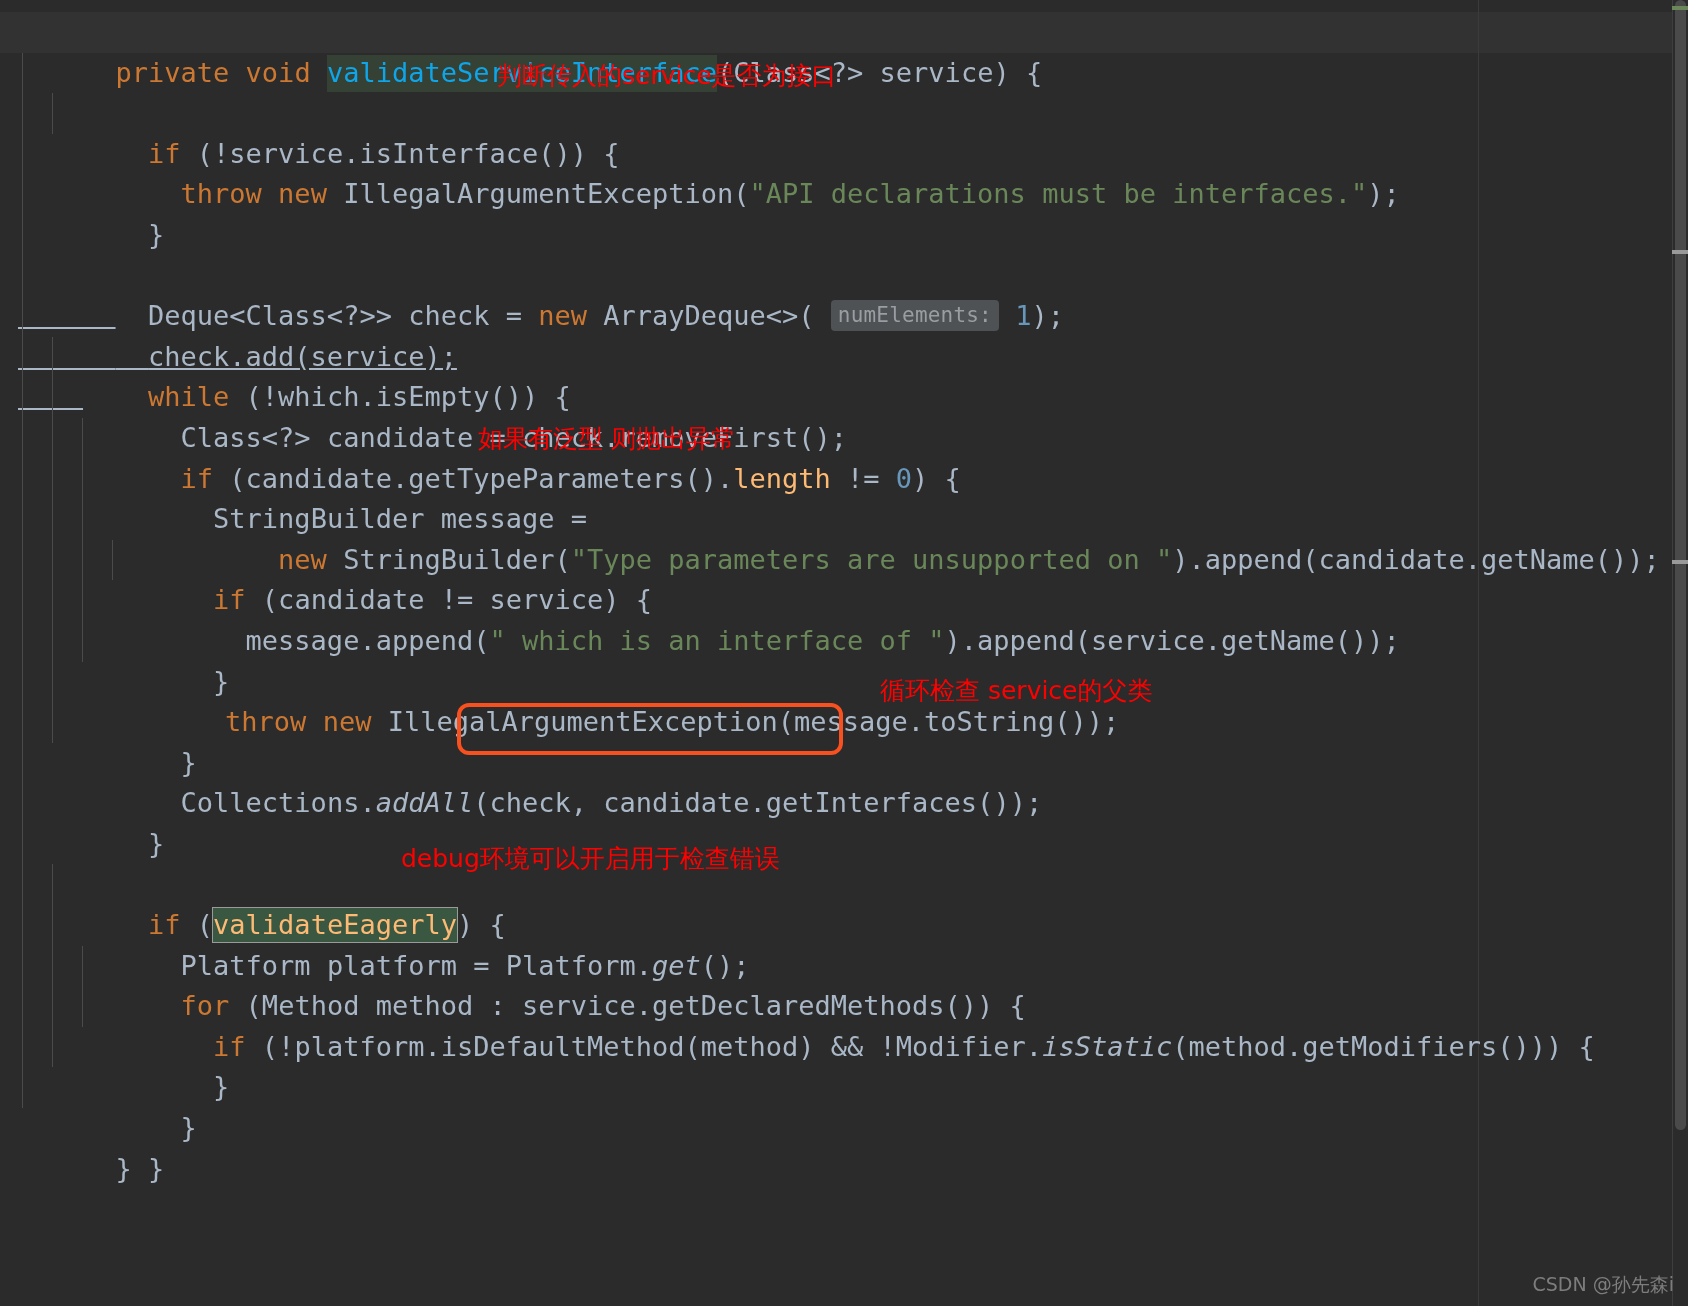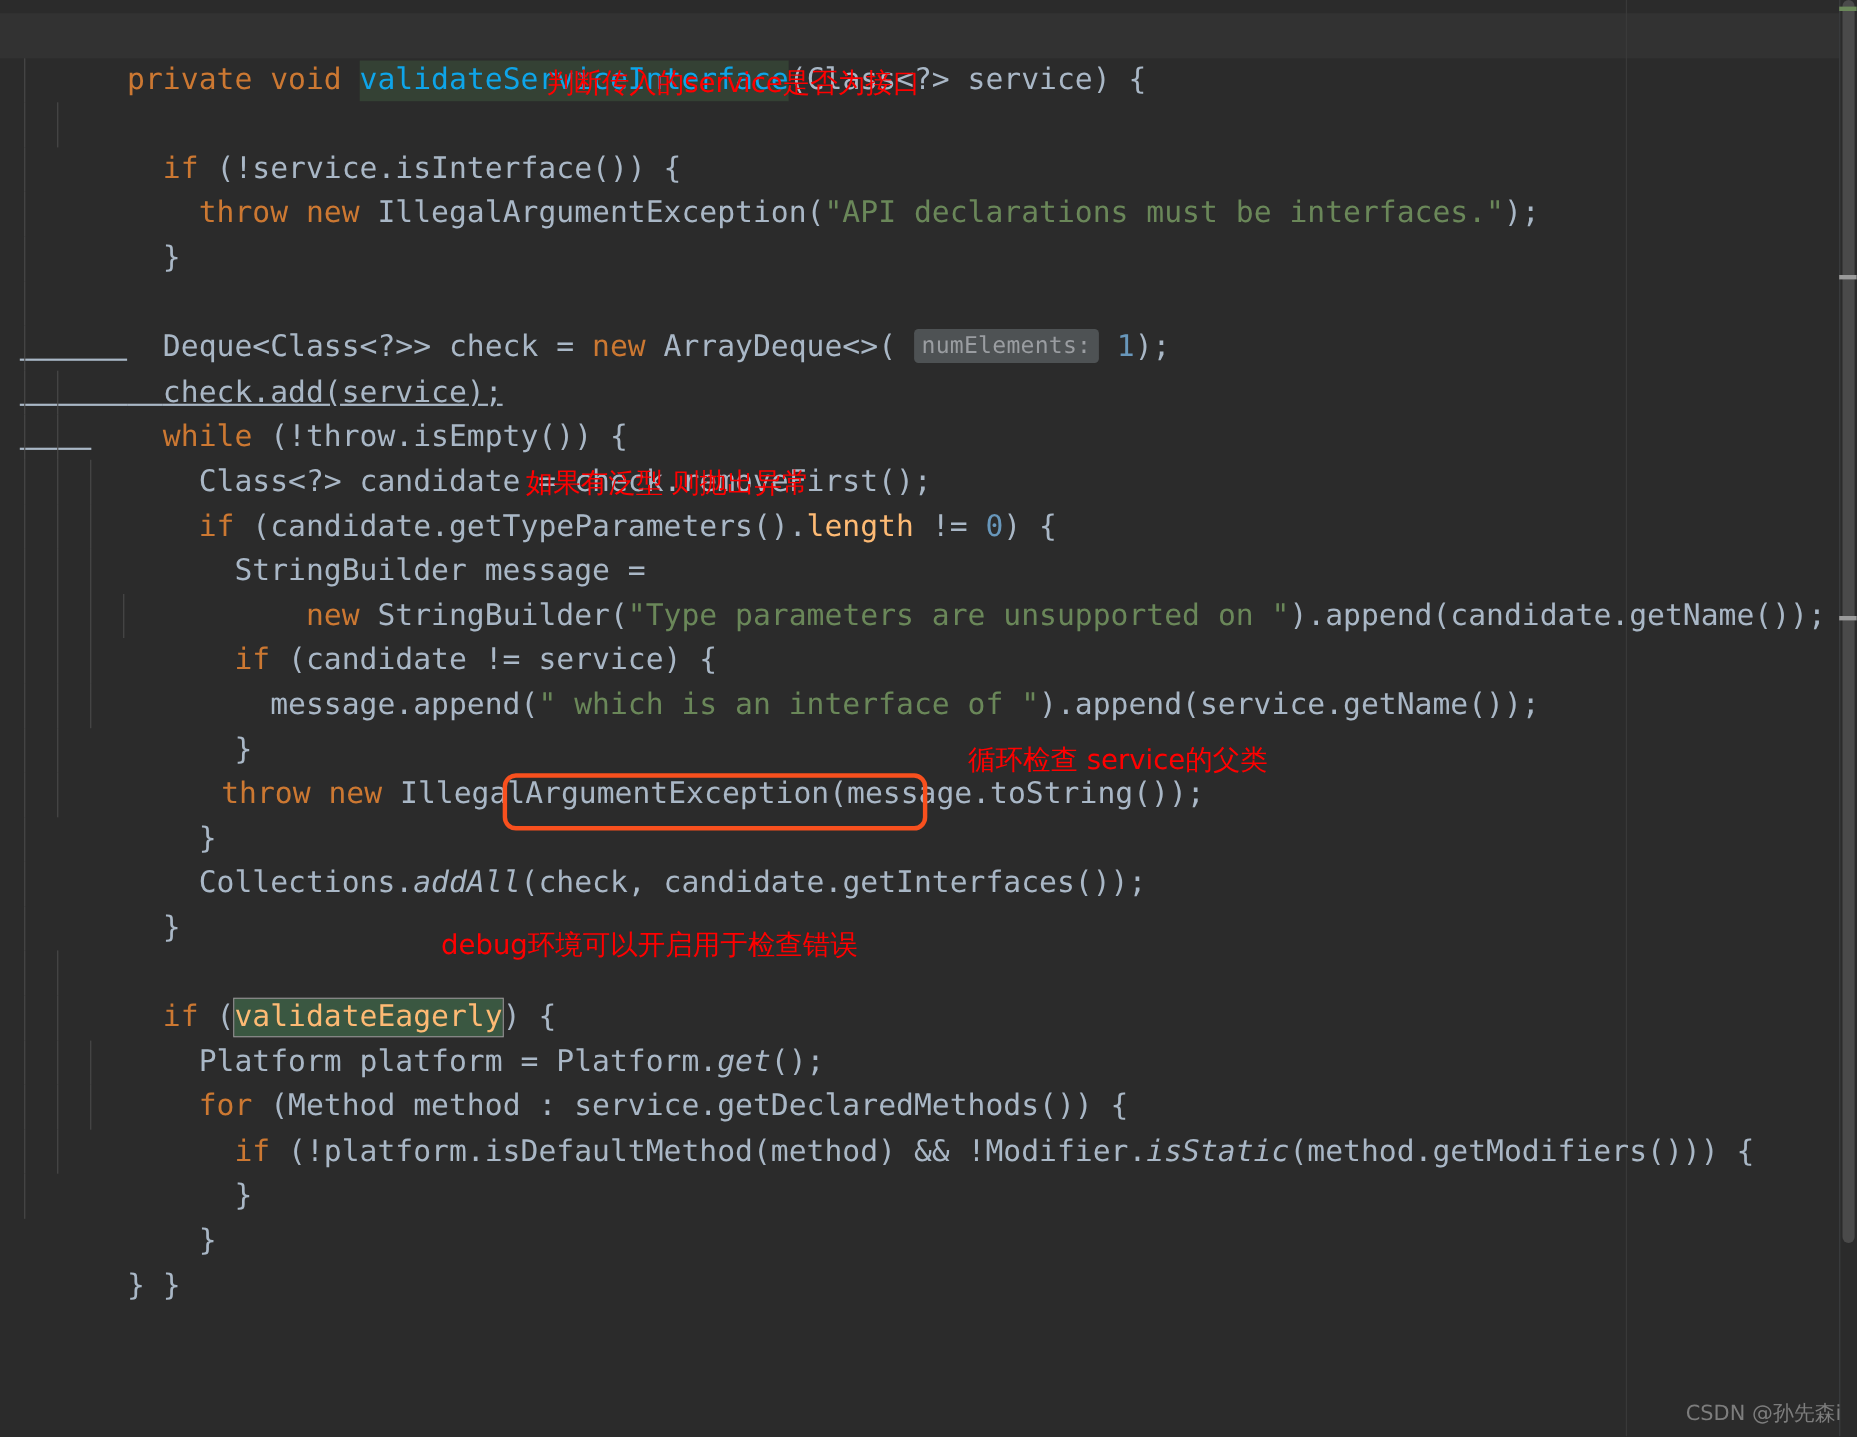--- a/index.html
+++ b/index.html
@@ -195,21 +195,21 @@
       <span class="seg">  </span><span class="txt seg">Deque&lt;Class&lt;?&gt;&gt; check = </span><span class="kw seg">new</span><span class="txt seg"> ArrayDeque&lt;&gt;( </span><span class="hint seg">numElements:</span><span class="seg"> </span><span class="num seg">1</span><span class="txt seg">);</span>
     </div>
 
     <div class="line" style="padding-left:18px;text-decoration:underline;">
       <span class="guide" style="left:22px;"></span>
       <span class="seg">  </span><span class="txt seg">check.add(service);</span>
     </div>
 
     <div class="line" style="padding-left:18px;">
       <span class="guide" style="left:22px;"></span>
-      <span class="seg">  </span><span class="kw seg">while</span><span class="txt seg"> (!throw.isEmpty()) {</span>
+      <span class="seg">  </span><span class="kw seg">while</span><span class="txt seg"> (!which.isEmpty()) {</span>
     </div>
 
     <div class="line" style="padding-left:18px;">
       <span class="guide" style="left:22px;"></span><span class="guide" style="left:52px;"></span>
       <span class="seg">    </span><span class="txt seg">Class&lt;?&gt; candidate = check.removeFirst();</span>
     </div>
 
     <div class="line" style="padding-left:18px;">
       <span class="guide" style="left:22px;"></span><span class="guide" style="left:52px;"></span>
       <span class="seg">    </span><span class="kw seg">if</span><span class="txt seg"> (candidate.getTypeParameters().</span><span class="fld seg">length</span><span class="txt seg"> != </span><span class="num seg">0</span><span class="txt seg">) {</span>
@@ -233,21 +233,21 @@
     <div class="line" style="padding-left:18px;">
       <span class="guide" style="left:22px;"></span><span class="guide" style="left:52px;"></span><span class="guide" style="left:82px;"></span><span class="guide" style="left:112px;"></span>
       <span class="seg">        </span><span class="txt seg">message.append(</span><span class="str seg">" which is an interface of "</span><span class="txt seg">).append(service.getName());</span>
     </div>
 
     <div class="line" style="padding-left:18px;">
       <span class="guide" style="left:22px;"></span><span class="guide" style="left:52px;"></span><span class="guide" style="left:82px;"></span>
       <span class="seg">      </span><span class="txt seg">}</span>
     </div>
 
-    <div class="line" style="padding-left:6px;">
+    <div class="line" style="padding-left:30px;">
       <span class="guide" style="left:22px;"></span><span class="guide" style="left:52px;"></span><span class="guide" style="left:82px;"></span>
       <span class="seg">      </span><span class="kw seg">throw</span><span class="kw seg"> new</span><span class="txt seg"> IllegalArgumentException(message.toString());</span>
     </div>
 
     <div class="line" style="padding-left:18px;">
       <span class="guide" style="left:22px;"></span><span class="guide" style="left:52px;"></span>
       <span class="seg">    </span><span class="txt seg">}</span>
     </div>
 
     <div class="line" style="padding-left:18px;">

